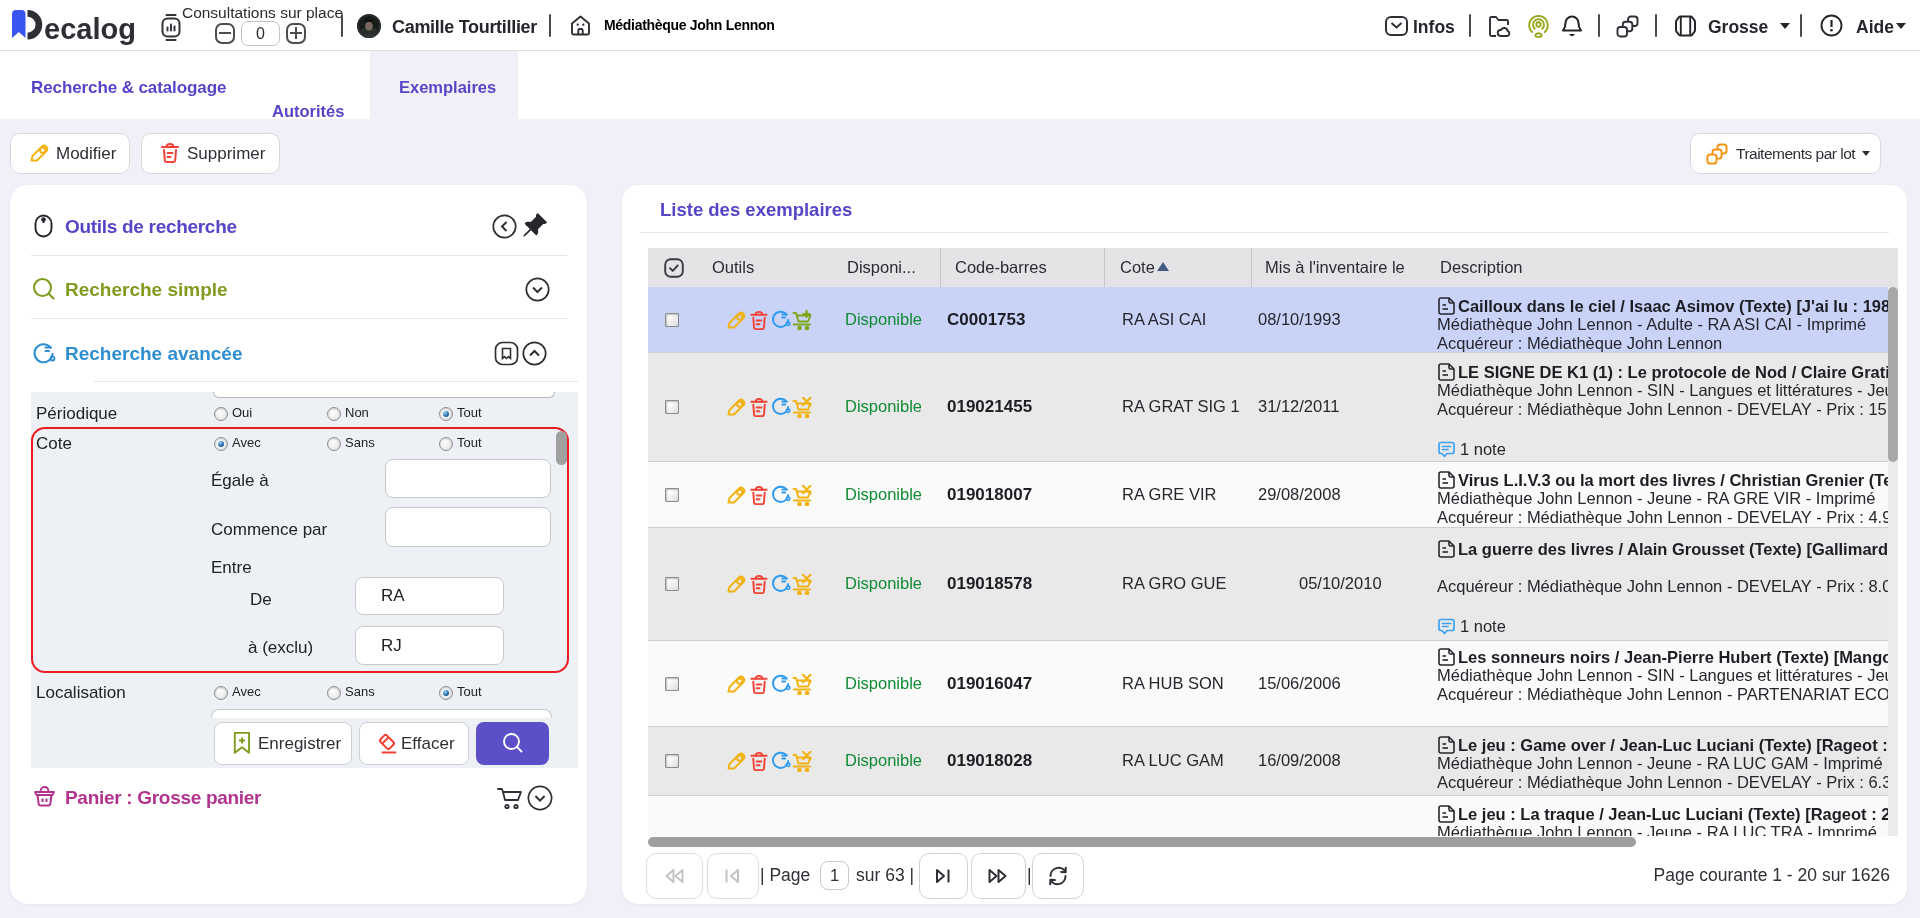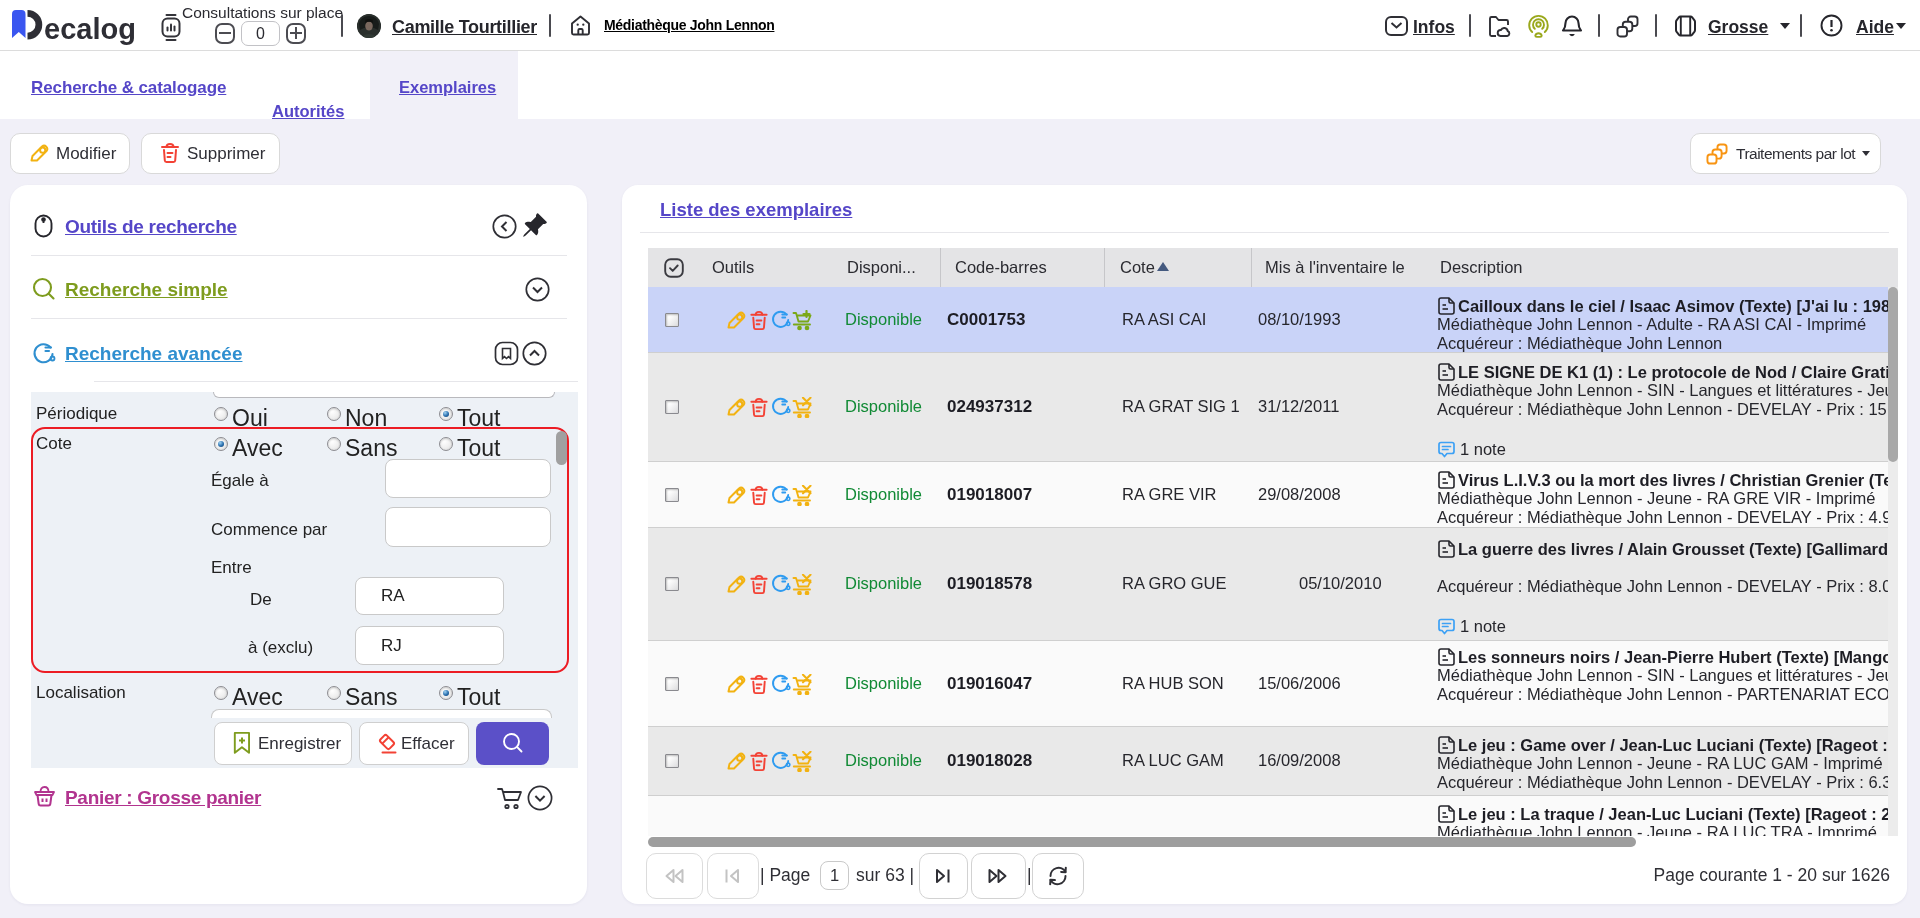--- a/index.html
+++ b/index.html
@@ -1,29 +1,29 @@
 <!DOCTYPE html>
 <html><head>
 <meta charset="utf-8">
 <style>
   * { margin:0; padding:0; box-sizing:border-box; }
   html,body { width:1920px; height:918px; overflow:hidden; }
   body { font-family:"Liberation Sans", sans-serif; background:#f1f0f8; color:#26262c; }
   #app { position:relative; width:1920px; height:918px; }
   .abs { position:absolute; }
-  .bold { font-weight:bold;text-decoration:underline; }
+  .bold { font-weight:bold; }
   .card { position:absolute; background:#fff; border-radius:18px; box-shadow:0 1px 3px rgba(40,40,80,0.06); }
   .sep { position:absolute; width:2px; background:#4a4a50; border-radius:1px; }
   .hdivider { position:absolute; height:1px; background:#e6e6ea; }
   .purple { color:#5546c8; }
   svg { display:block; }
   .rowline { white-space:nowrap; overflow:hidden; }
   .radio { position:absolute; width:14px; height:14px; border-radius:50%; background:radial-gradient(circle at 35% 30%, #ffffff 0%, #efefef 55%, #d8d8d8 100%); border:1px solid #8d8d92; box-shadow:inset 0 1px 2px rgba(0,0,0,0.18); }
   .radio.checked::after { content:""; position:absolute; left:3px; top:3px; width:6px; height:6px; border-radius:50%; background:radial-gradient(circle at 35% 30%, #9fd2f2 0%, #2a6fae 55%, #123c66 100%); }
-  .rlab { position:absolute; font-size:23px; color:#222; }
+  .rlab { position:absolute; font-size:13px; color:#222; }
   .cb { position:absolute; width:14px; height:14px; background:linear-gradient(135deg,#ffffff 25%,#dcdcde 100%); border:1px solid #8a8a8f; box-shadow:inset 1px 1px 2px rgba(0,0,0,0.25); border-radius:1px; }
   .dispo { position:absolute; color:#118a35; font-size:16.5px; }
   .code { position:absolute; font-weight:bold; font-size:17px; color:#1d1d24; }
   .cell { position:absolute; font-size:16.5px; color:#26262c; }
   .dline { position:absolute; font-size:16.5px; color:#26262c; }
   .dtitle { position:absolute; font-weight:bold; font-size:16.5px; color:#1d1d24; }
 </style>
 </head>
 <body>
 <div id="app">
@@ -440,21 +440,21 @@
 <div class="abs" style="left:144px;top:149px;">
         <svg width="21" height="21" viewBox="0 0 21 21" fill="none" stroke="#f2b211" stroke-width="1.9" stroke-linecap="round" stroke-linejoin="round">
           <path d="M1.5 4 h2.5 l0.8 2.5 m0 0 l1.7 6 h9.5 l2.5 -6 z"></path>
           <line x1="1.8" y1="15.5" x2="18" y2="15.5"></line>
           <circle cx="7.5" cy="19" r="1.4" fill="#f2b211"></circle>
           <circle cx="15" cy="19" r="1.4" fill="#f2b211"></circle>
           <path d="M11 0.8 l7.5 7.5 M18.5 0.8 l-7.5 7.5" stroke-width="2.1"></path>
         </svg>
       </div>
 <div class="dispo abs" style="left:197px;top:149px;">Disponible</div>
-<div class="code abs" style="left:299px;top:149px;">024937312</div>
+<div class="code abs" style="left:299px;top:149px;">019021455</div>
 <div class="cell abs" style="left:474px;top:149px;">RA GRAT SIG 1</div>
 <div class="cell abs" style="left:610px;top:149px;">31/12/2011</div>
 <div class="abs" style="left:789px;top:114px;">
         <svg width="19" height="20" viewBox="0 0 19 20" fill="none" stroke="#26262c" stroke-width="1.6" stroke-linejoin="round">
           <path d="M2 4 q0-2 2-2 h8 l5 5 v9 q0 2 -2 2 h-11 q-2 0 -2 -2 z"></path>
           <path d="M12 2 v3.5 q0 1.5 1.5 1.5 h3.5"></path>
           <line x1="5.5" y1="9" x2="9" y2="9"></line>
           <line x1="5.5" y1="13" x2="11" y2="13"></line>
         </svg>
       </div>

